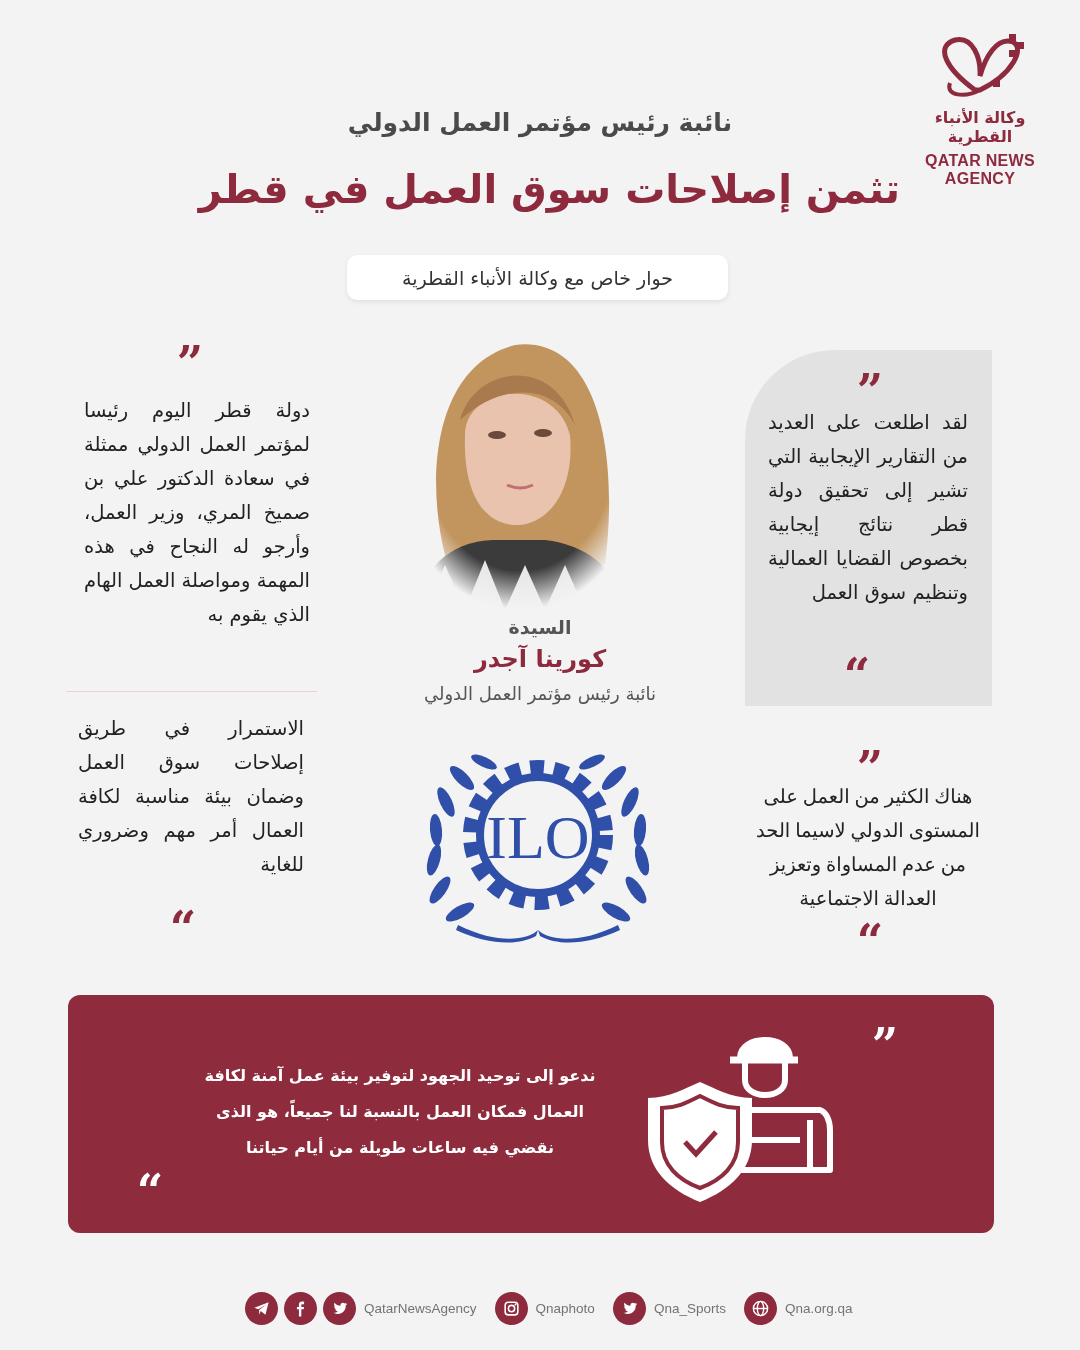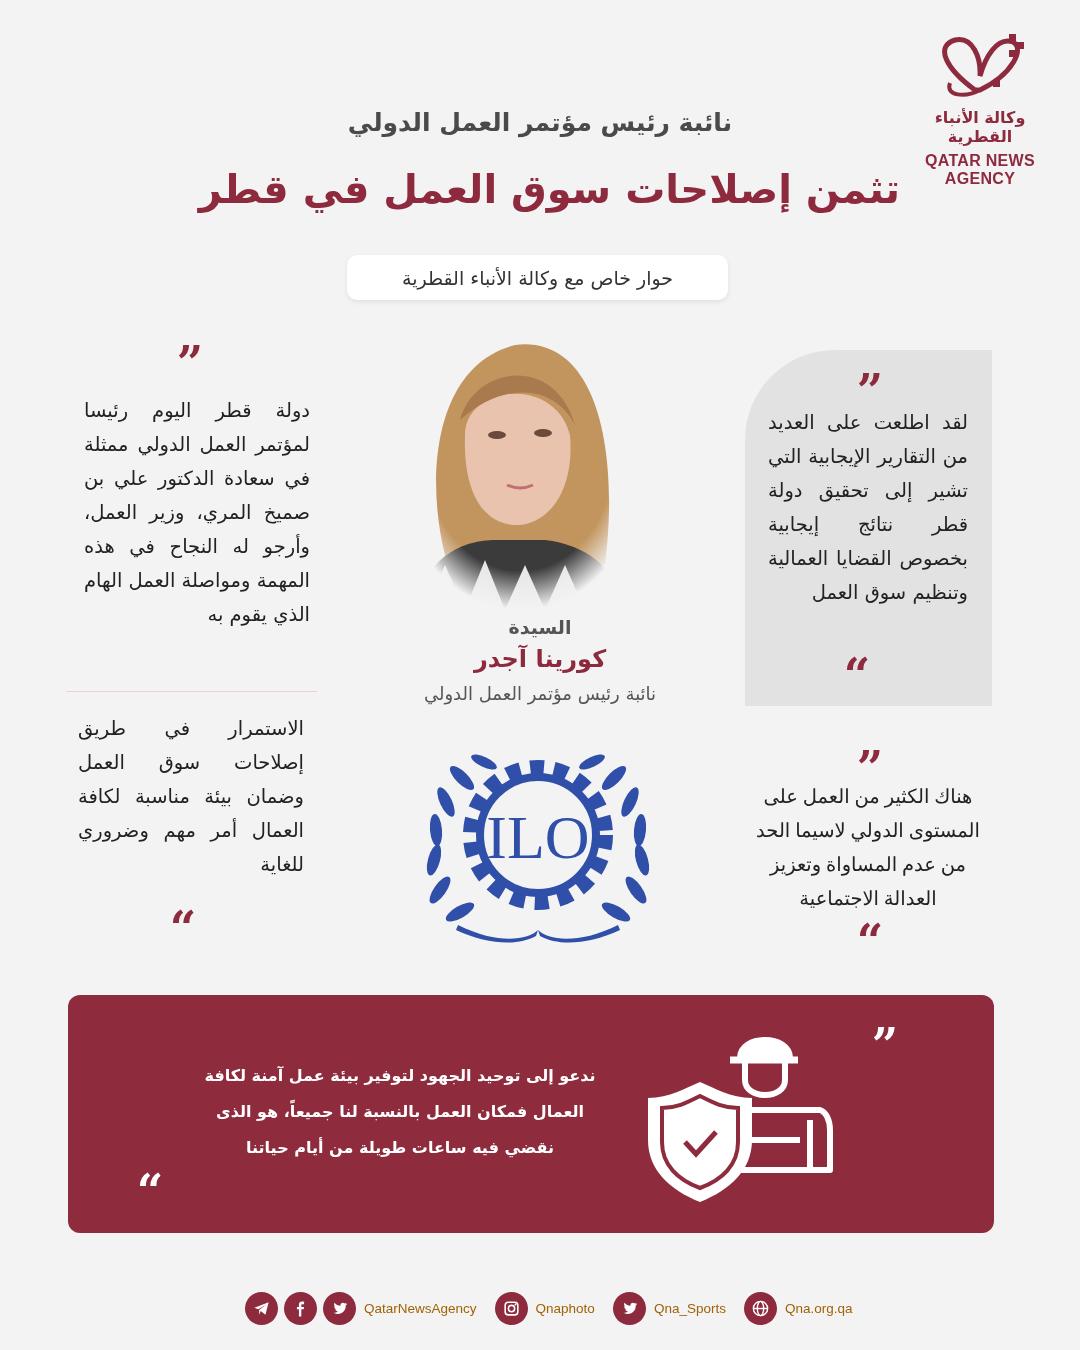--- a/index.html
+++ b/index.html
@@ -57,21 +57,21 @@
   .banner { left: 68px; top: 995px; width: 926px; height: 238px; background: #8e2b3d; border-radius: 12px; }
   .banner-text { left: 200px; top: 1058px; width: 400px; direction: rtl; text-align: center; color: #fff; font-size: 16px; font-weight: bold; line-height: 36px; }
   .banner-open { left: 850px; top: 1022px; width: 70px; color: #fff; }
   .banner-close { left: 115px; top: 1168px; width: 70px; color: #fff; }
   .worker { left: 640px; top: 1020px; width: 200px; height: 190px; }
 
   
   .footer { left: 245px; top: 1290px; height: 36px; display: flex; align-items: center; gap: 6px; font-family: "Liberation Sans", sans-serif; }
   .sicon { width: 33px; height: 33px; border-radius: 50%; background: #8e2a3e; display: flex; align-items: center; justify-content: center; }
   .sicon svg { width: 19px; height: 19px; }
-  .handle { font-size: 13.5px; color: #a16207; margin-right: 12px; margin-left: 2px; }
+  .handle { font-size: 13.5px; color: #737373; margin-right: 12px; margin-left: 2px; }
 </style>
 </head>
 <body>
 
 <div class="abs logo">
   <svg width="110" height="78" viewBox="0 0 110 78">
     <path d="M50 62 C20 40 10 18 30 12 C48 8 56 30 55 48 C60 30 72 8 88 14 C100 20 88 46 55 62 Z" fill="none" stroke="#8e2a3e" stroke-width="5"></path>
     <path d="M55 62 C40 70 20 68 25 55" fill="none" stroke="#8e2a3e" stroke-width="4"></path>
     <rect x="84" y="6" width="7" height="7" fill="#8e2a3e"></rect>
     <rect x="92" y="14" width="7" height="7" fill="#8e2a3e"></rect>

